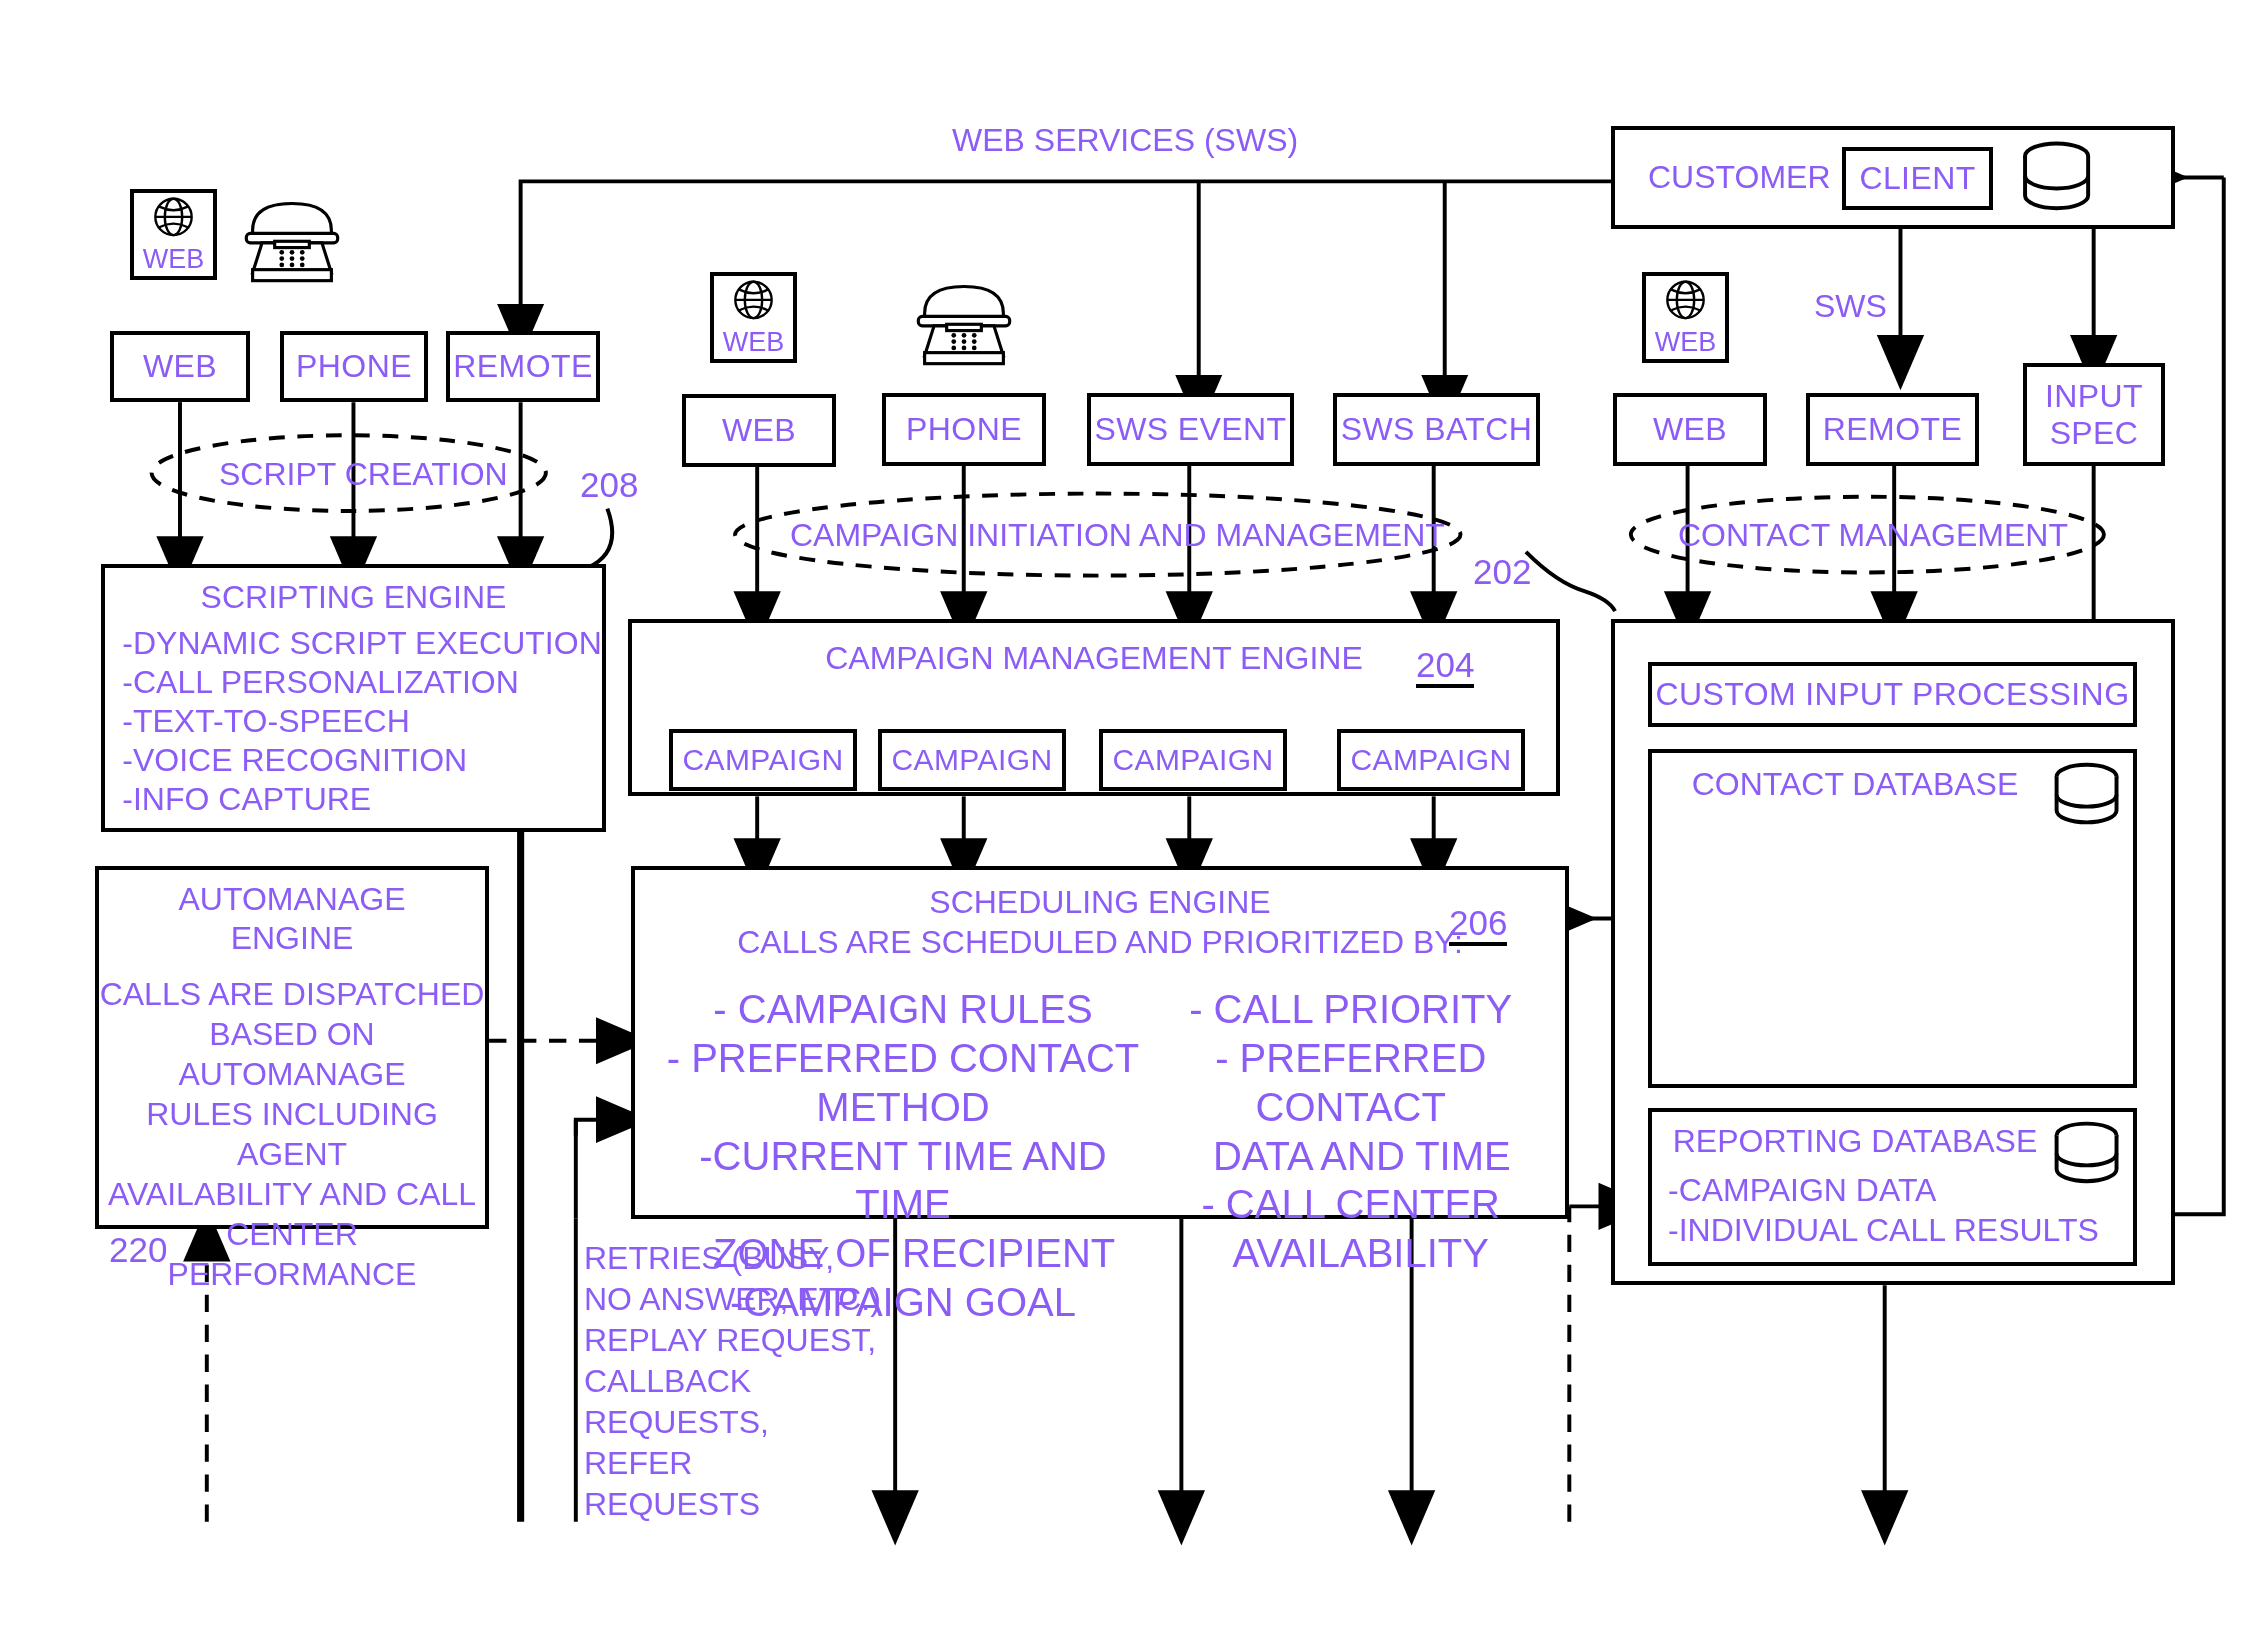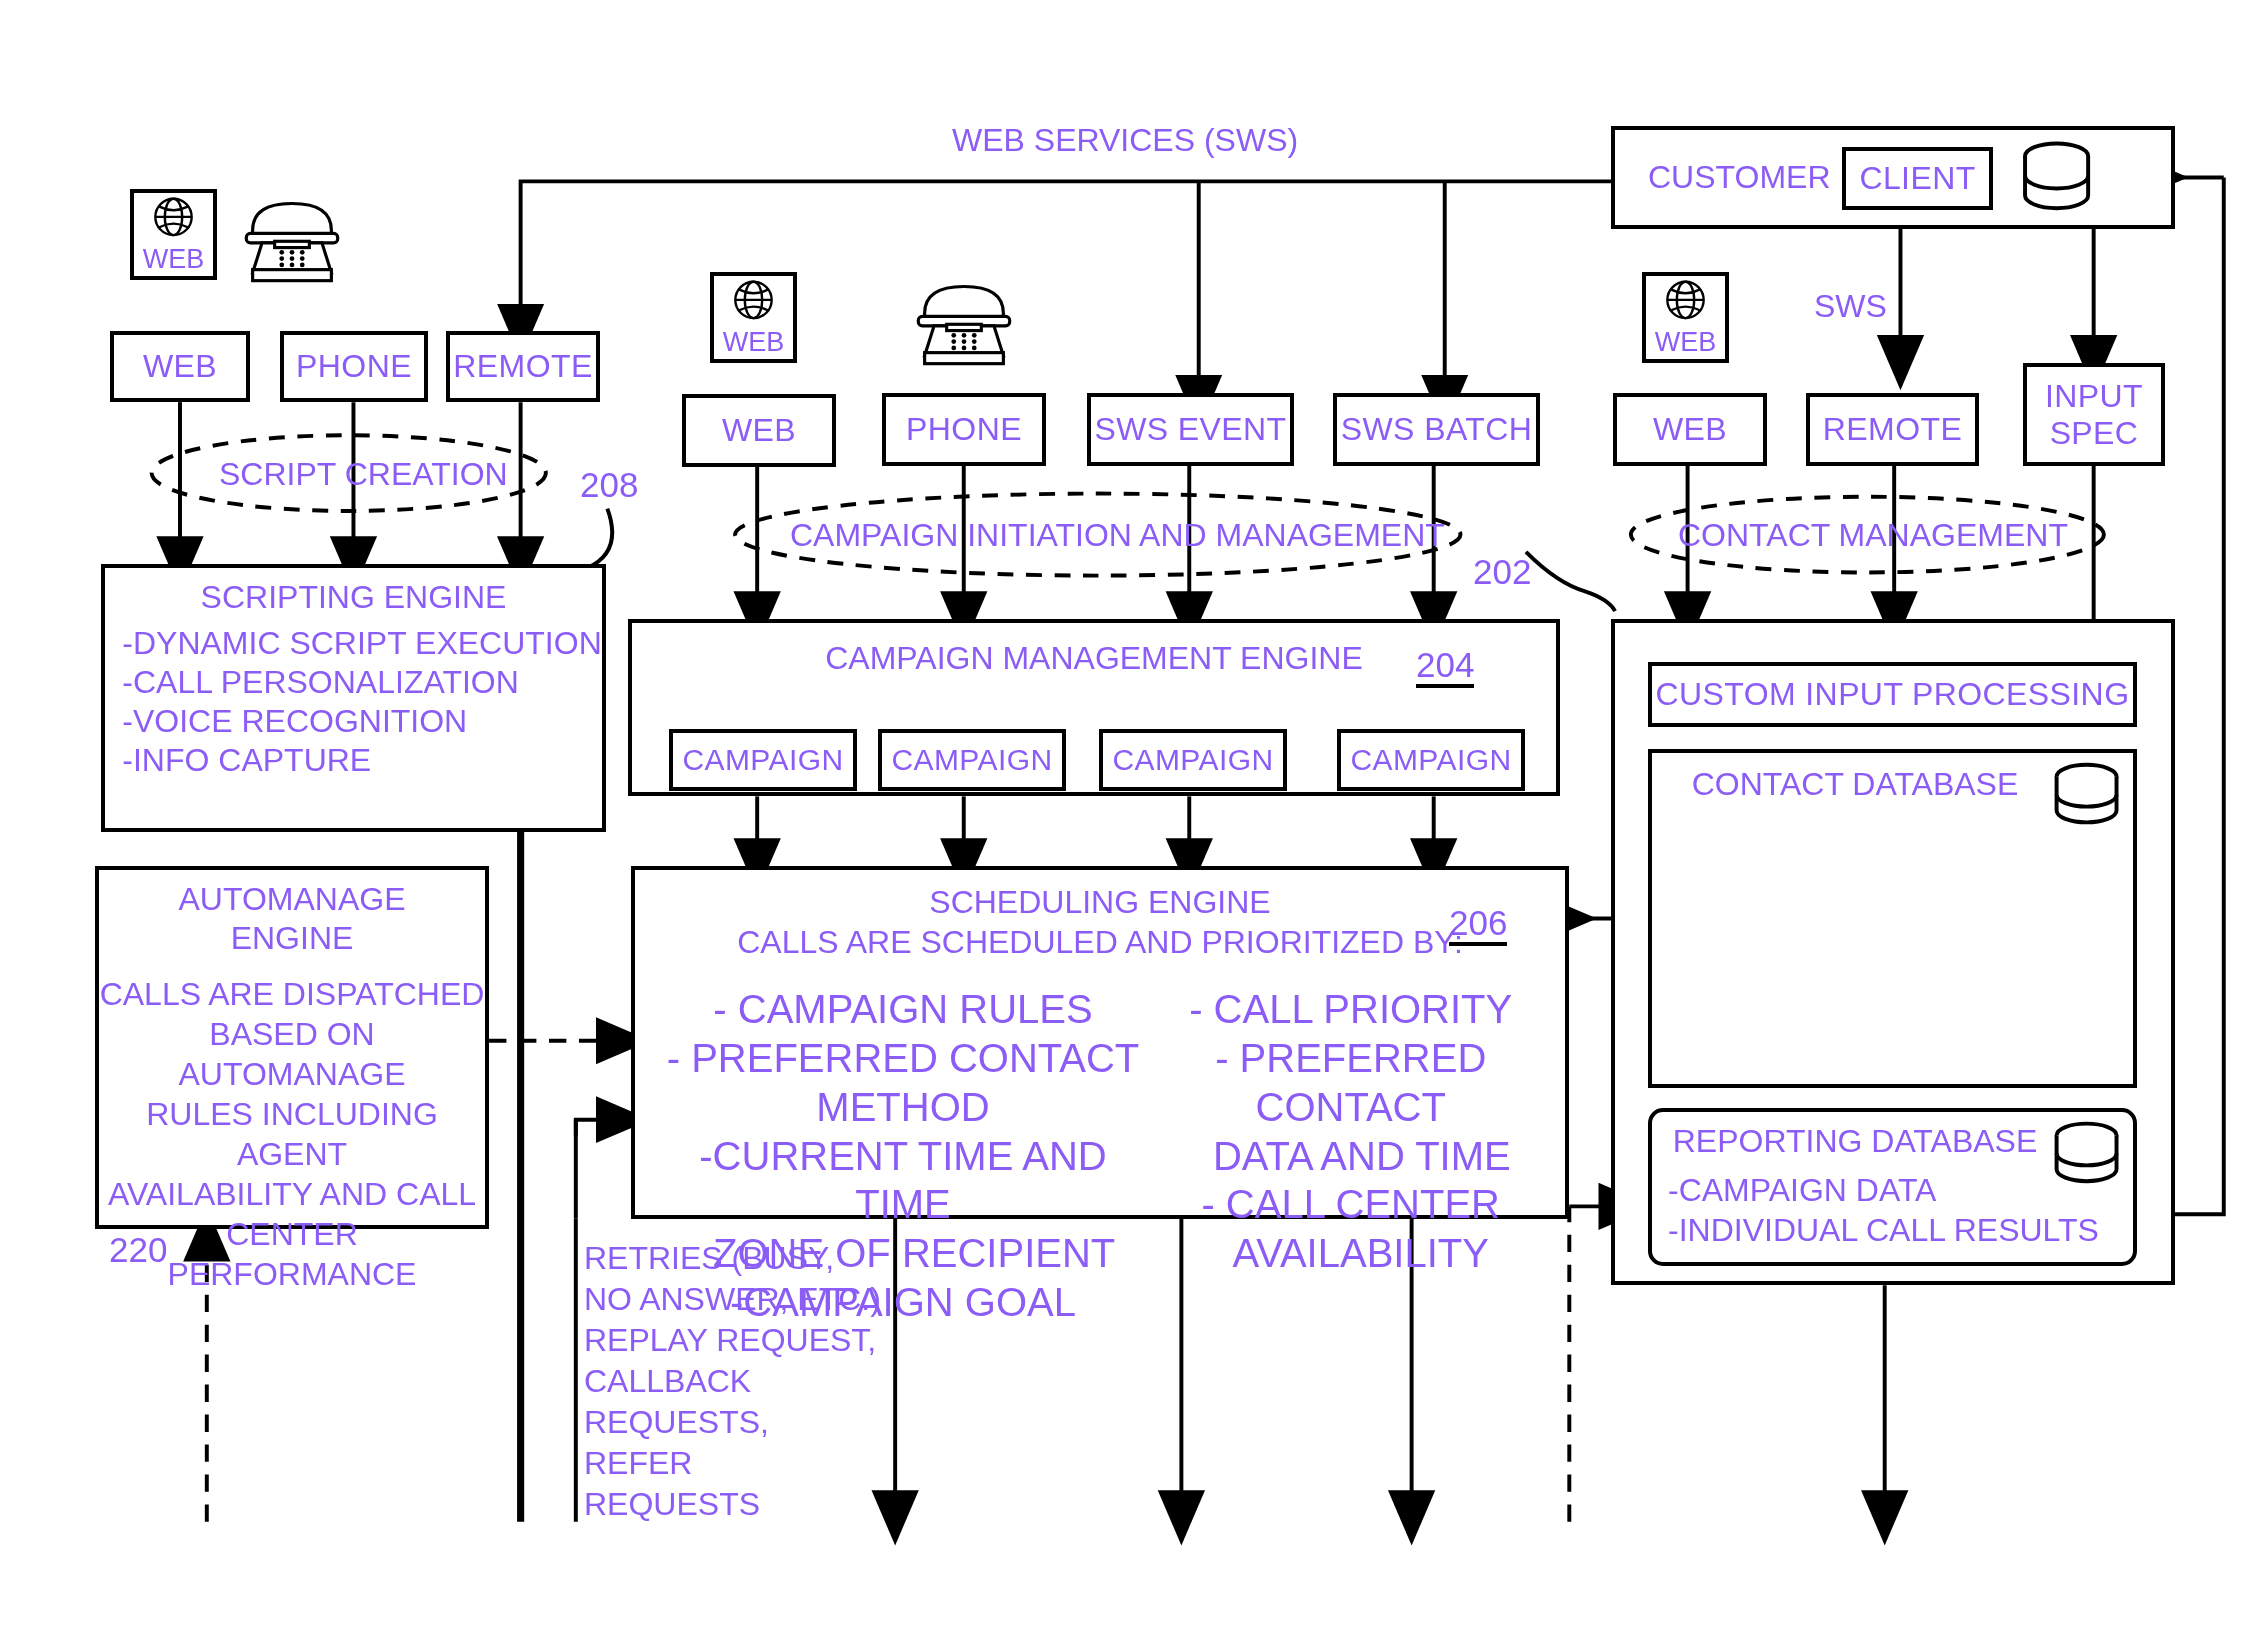--- a/index.html
+++ b/index.html
@@ -252,20 +252,21 @@
 
   <div class="ellipse-label" style="left:219px; top:456px;">SCRIPT CREATION</div>
 
   <div class="refnum" style="left:580px; top:465px;">208</div>
 
   <div class="bigbox" style="left:101px; top:564px; width:505px; height:268px;">
     <div class="title">SCRIPTING ENGINE</div>
     <div class="lines">
       <div>-DYNAMIC SCRIPT EXECUTION</div>
       <div>-CALL PERSONALIZATION</div>
+      <div>-TEXT-TO-SPEECH</div>
       <div>-VOICE RECOGNITION</div>
       <div>-INFO CAPTURE</div>
     </div>
   </div>
 
   <div class="bigbox" style="left:95px; top:866px; width:394px; height:363px;">
     <div class="title">AUTOMANAGE</div>
     <div class="title" style="margin-top:1.6px;">ENGINE</div>
     <div style="text-align:center; font-size:32px; line-height:1.25; margin-top:17.3px; white-space:pre-line;">CALLS ARE DISPATCHED
 BASED ON AUTOMANAGE
@@ -405,21 +406,21 @@
   <div class="bigbox" style="left:1611px; top:619px; width:564px; height:666px;"></div>
 
   <div class="box" style="left:1648px; top:662px; width:489px; height:65px;">
     <span>CUSTOM INPUT PROCESSING</span>
   </div>
 
   <div class="bigbox" style="left:1648px; top:749px; width:489px; height:339px;">
     <div class="title" style="margin-top:12.6px; padding-right:75px;">CONTACT DATABASE</div>
   </div>
 
-  <div class="bigbox" style="left:1648px; top:1108px; width:489px; height:158px;border-radius:15px;">
+  <div class="bigbox" style="left:1648px; top:1108px; width:489px; height:158px;">
     <div class="title" style="margin-top:11px; padding-right:75px;">REPORTING DATABASE</div>
     <div class="lines" style="margin-top:9.5px; padding-left:16px; line-height:1.26;">
       <div>-CAMPAIGN DATA</div>
       <div>-INDIVIDUAL CALL RESULTS</div>
     </div>
   </div>
 
   <svg class="layer" viewBox="0 0 2853 2085">
     <g fill="#fff" stroke="#000" stroke-width="5">
       <ellipse cx="2646" cy="985" rx="38" ry="15"></ellipse>

